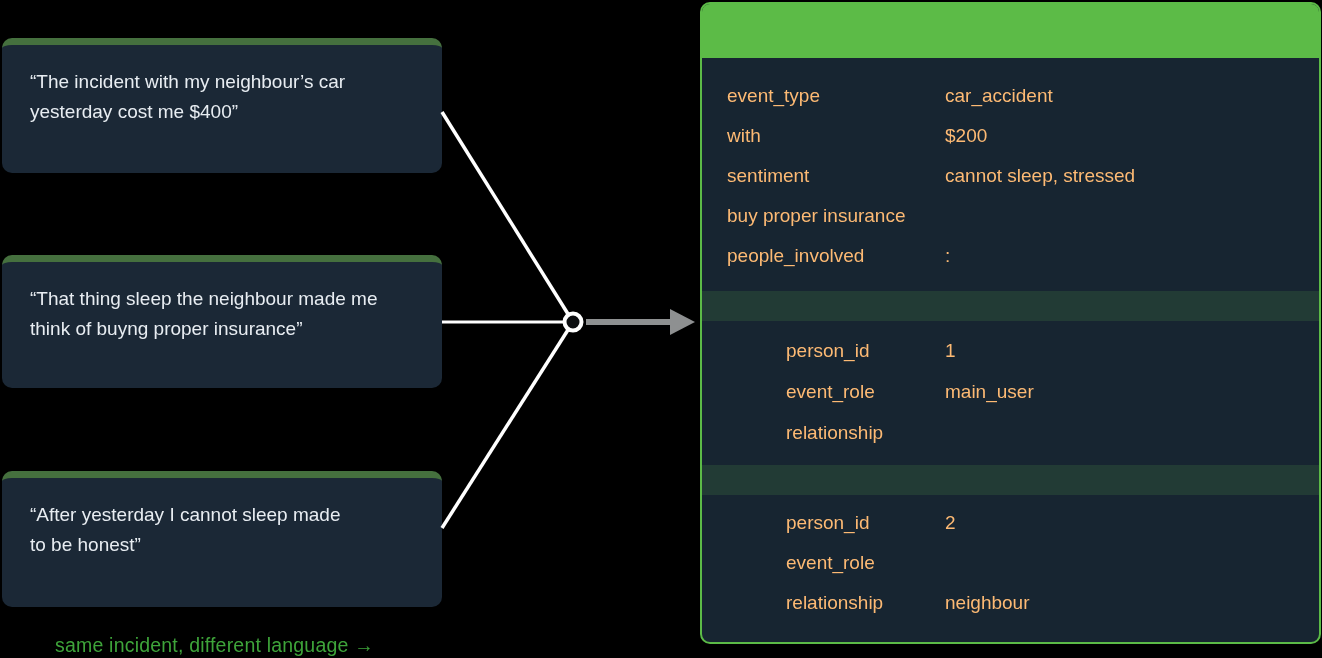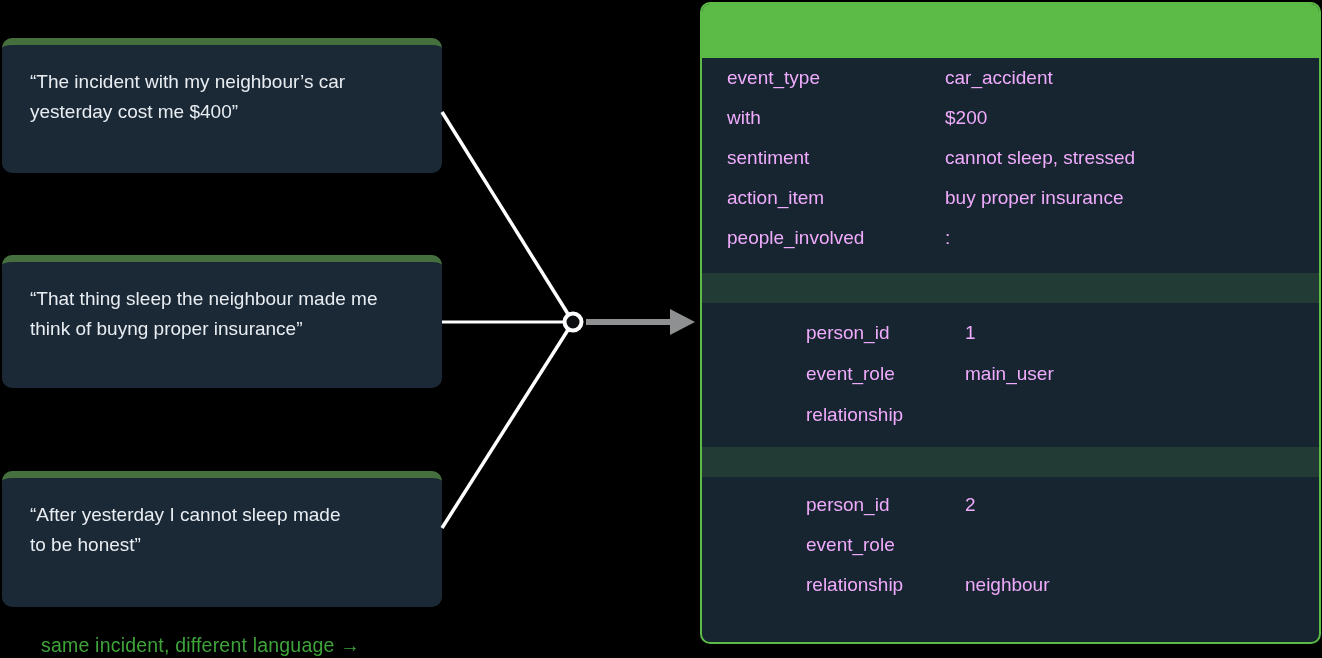--- a/index.html
+++ b/index.html
@@ -22,35 +22,35 @@
   .quote-card.q3{top:471px;height:136px;}
   
   .connector{position:absolute;left:0;top:0;pointer-events:none;}
   
   .panel{
     position:absolute;left:700px;top:2px;width:621px;height:642px;
     box-sizing:border-box;background:#172531;
     border:2px solid #5cbb47;border-radius:10px;overflow:hidden;
   }
   .panel-header{height:54px;background:#5cbb47;}
-  .panel-body{color:#f0abfc;font-size:19px;}
+  .panel-body{padding-top:18px;color:#fdba74;font-size:19px;}
   .kv-row{height:40px;display:flex;align-items:center;padding-left:25px;}
   .kv-key{flex:0 0 218px;}
   .kv-val{flex:1;white-space:pre;}
   .band{height:30px;background:#223b35;}
   .band.b1{margin-top:15px;}
   .person-block{padding-top:9px;}
   .person-block .kv-row{padding-left:84px;height:41px;}
-  .person-block .kv-key{flex:0 0 159px;margin-left:20px;}
+  .person-block .kv-key{flex:0 0 159px;}
   .band.b2{margin-top:12px;}
   .person-block.p2{padding-top:8px;}
   .person-block.p2 .kv-row{height:40px;}
   
   .caption{
-    position:absolute;left:41px;top:634px;
+    position:absolute;left:55px;top:634px;
     color:#3ea43a;font-size:19.5px;font-weight:500;letter-spacing:.2px;
   }
 </style>
 </head>
 <body>
 
 <div class="quote-card q1">
   <div>“The incident with my neighbour’s car</div>
   <div>yesterday cost me $400”</div>
 </div>
@@ -84,21 +84,20 @@
     </div>
     <div class="kv-row">
       <span class="kv-key">with</span>
       <span class="kv-val">$200</span>
     </div>
     <div class="kv-row">
       <span class="kv-key">sentiment</span>
       <span class="kv-val">cannot sleep, stressed</span>
     </div>
     <div class="kv-row">
-      <span class="kv-key">action_item</span>
       <span class="kv-val">buy proper insurance</span>
     </div>
     <div class="kv-row">
       <span class="kv-key">people_involved</span>
       <span class="kv-val">:</span>
     </div>
 
     <div class="band b1"></div>
 
     <div class="person-block p1">

